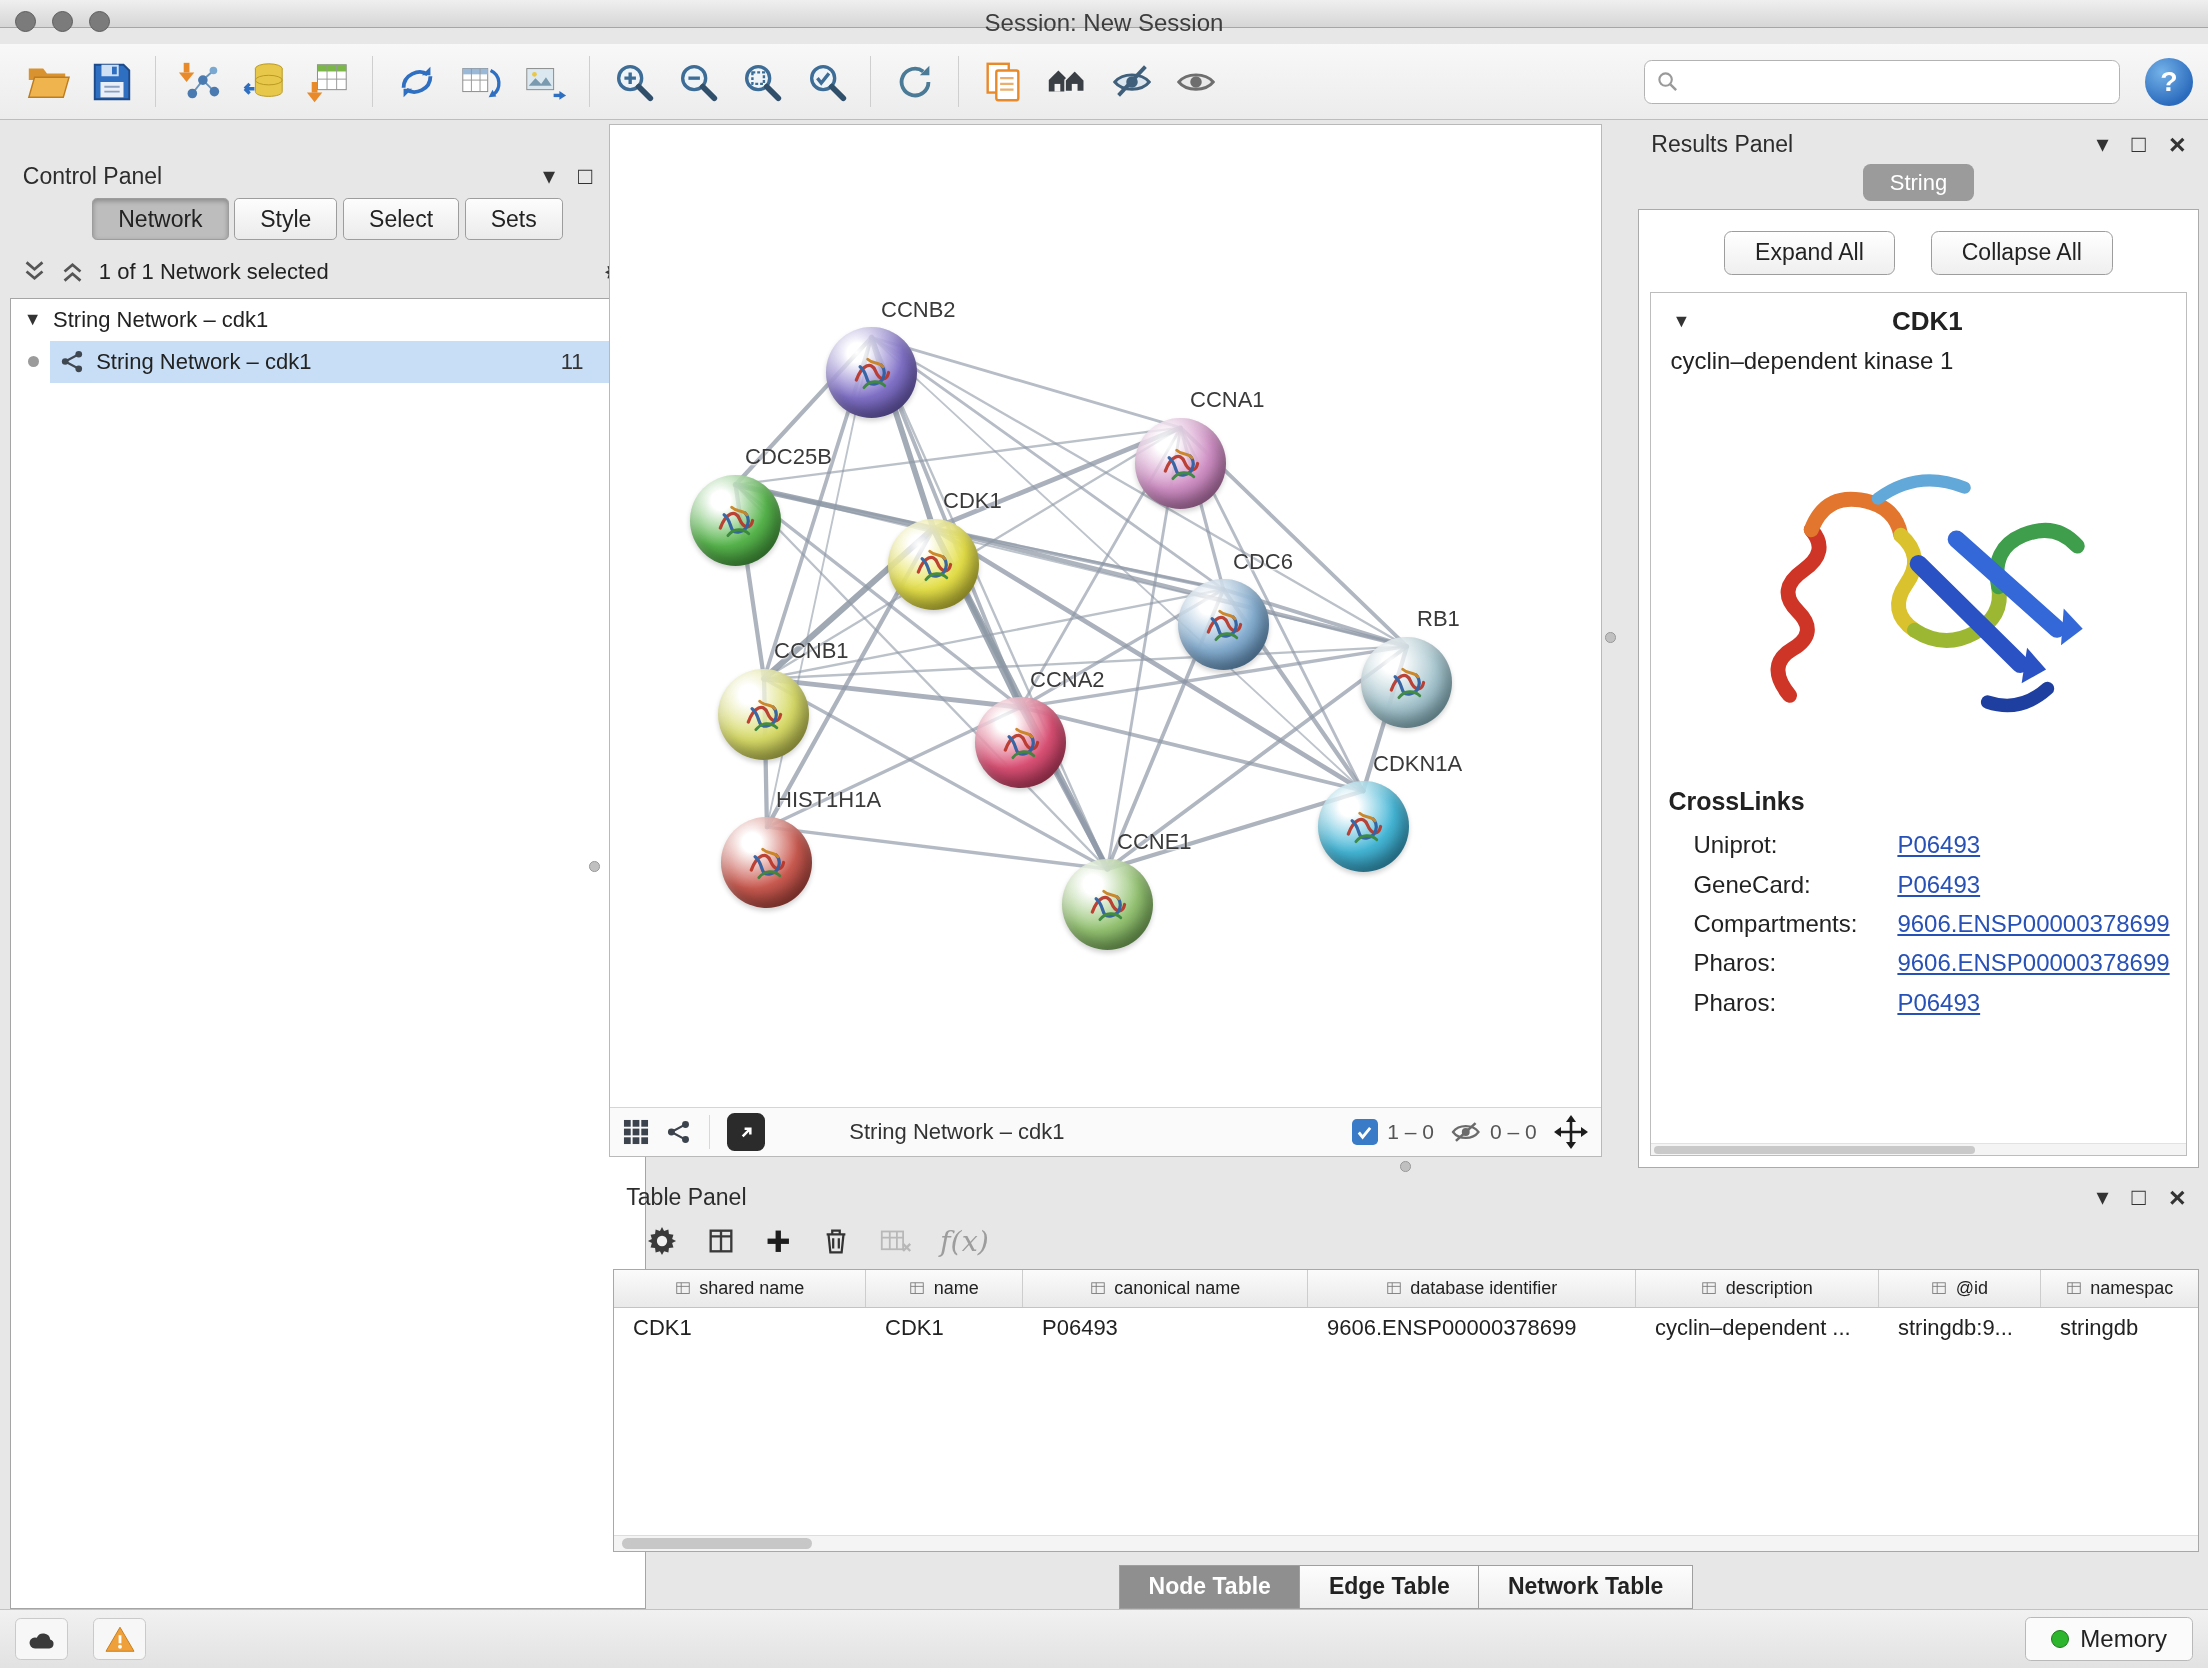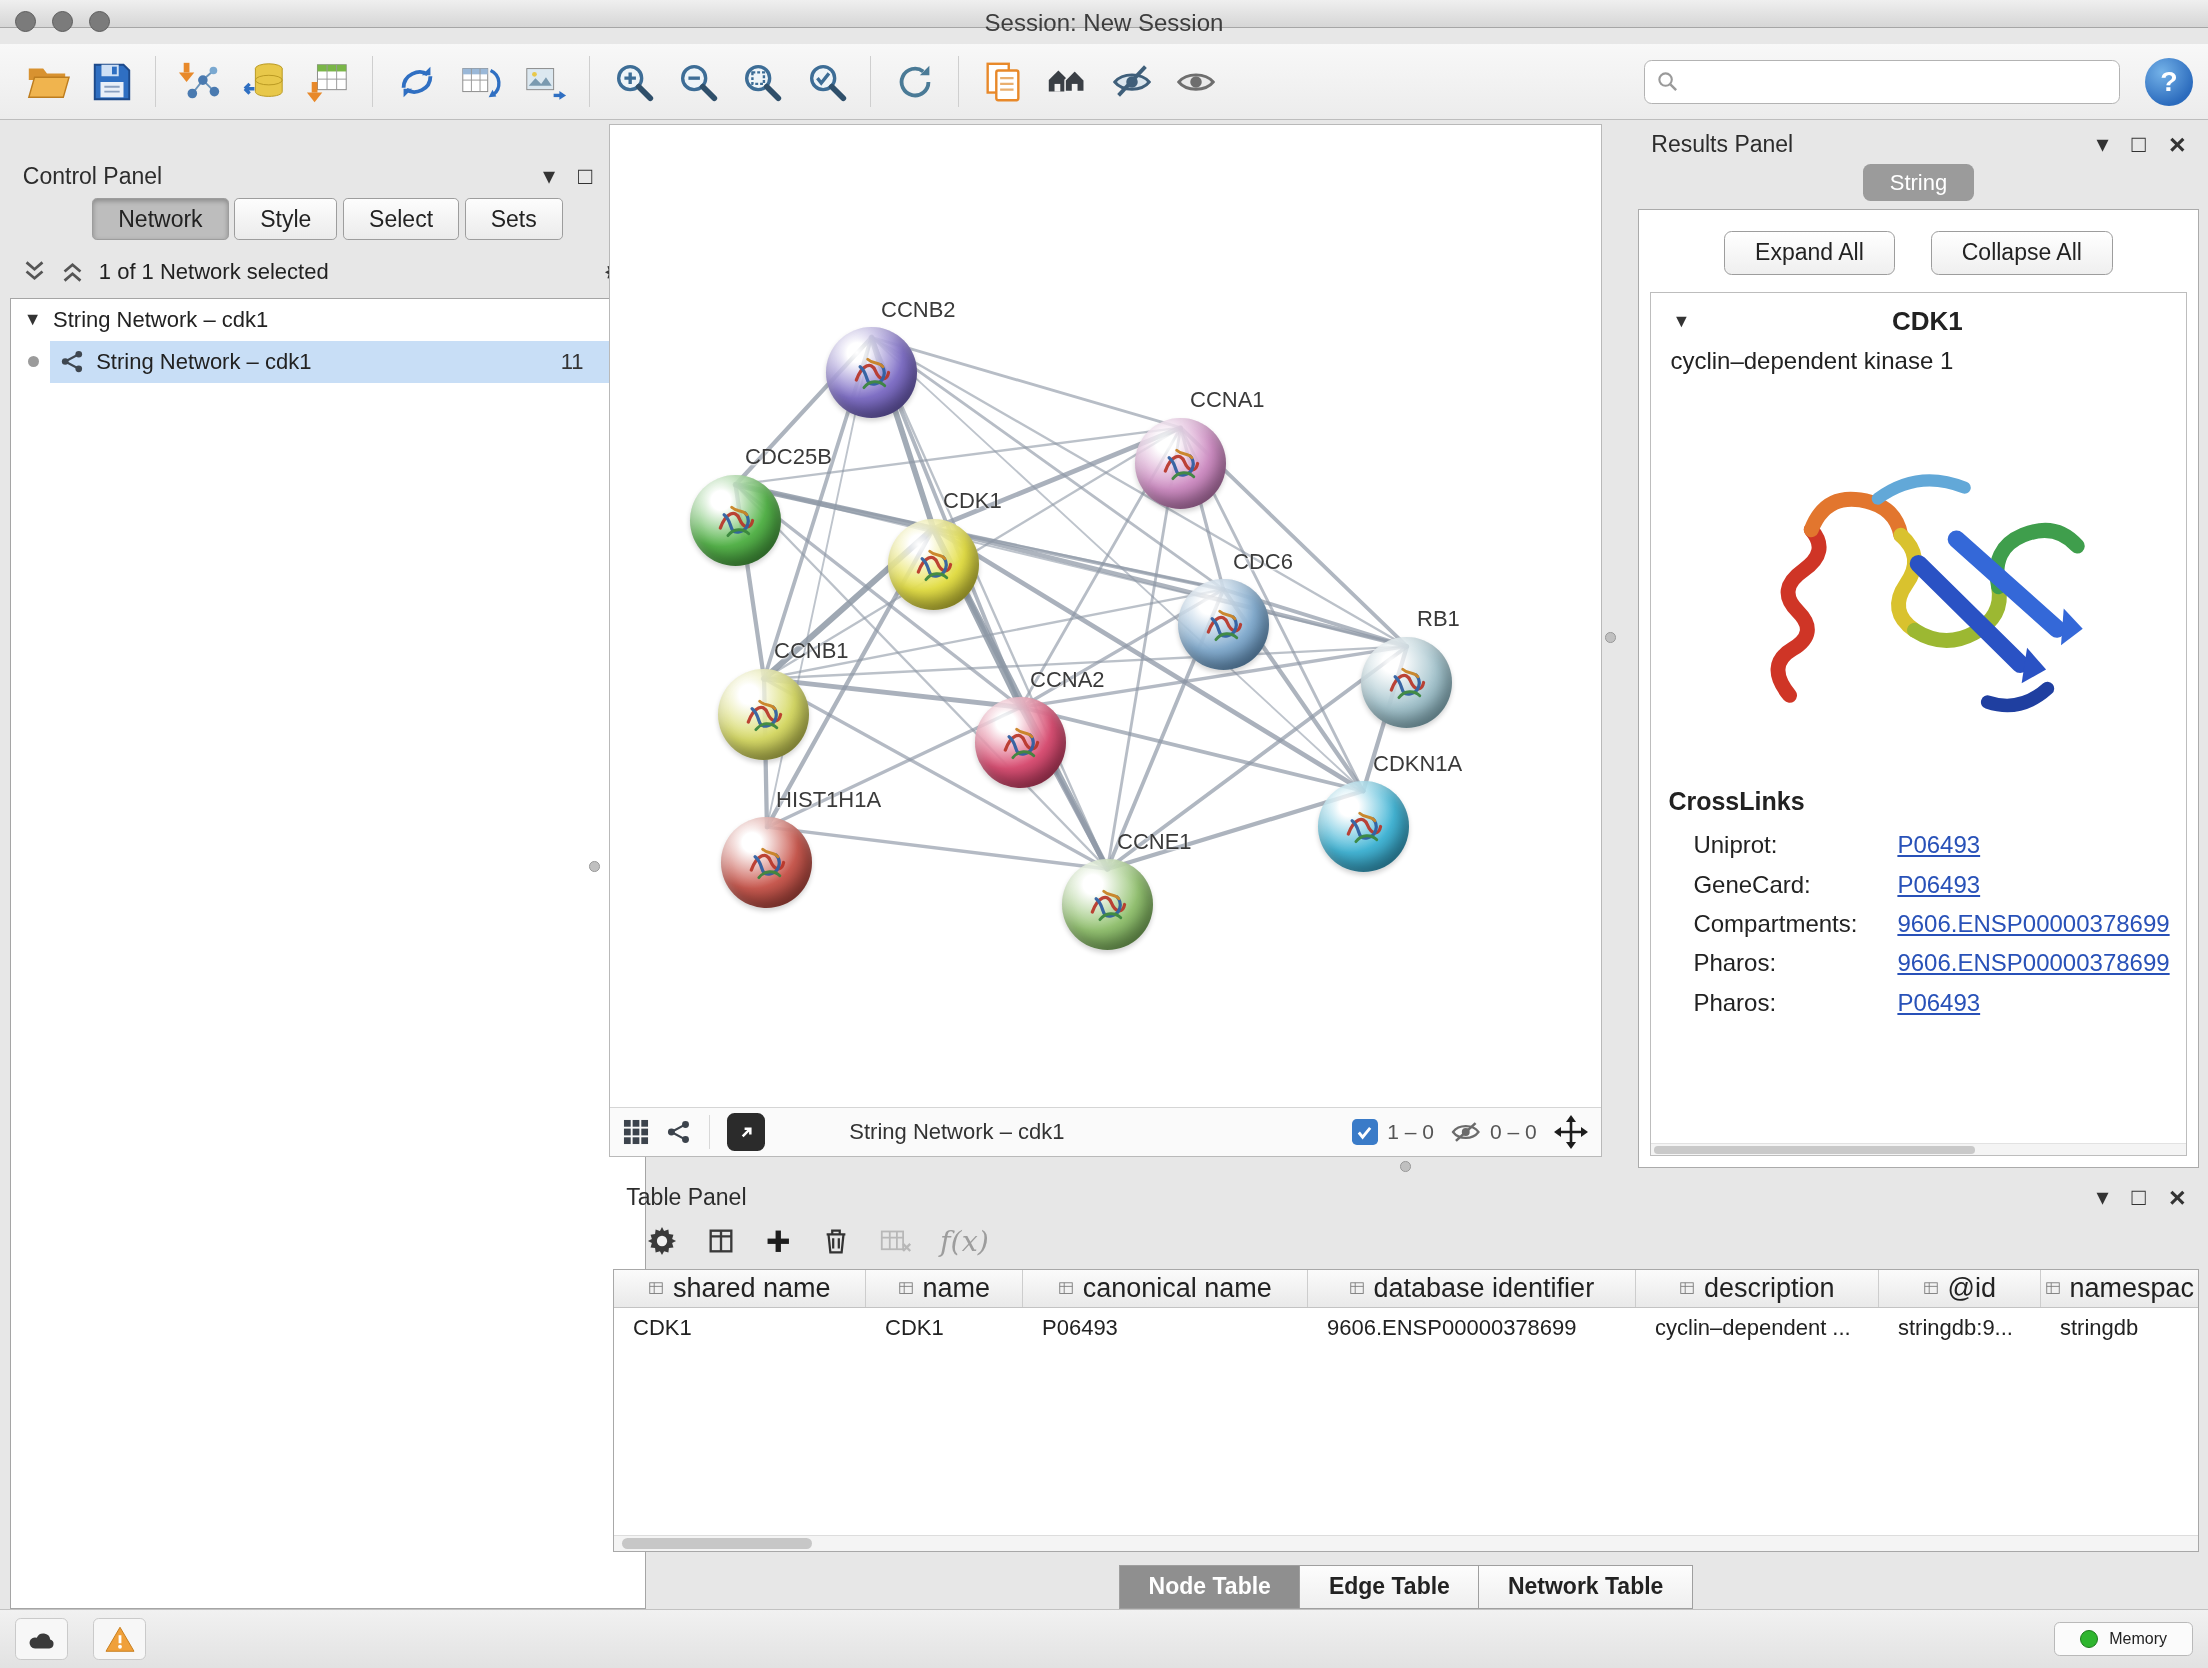--- a/index.html
+++ b/index.html
@@ -75,36 +75,36 @@
 .rp-hscroll{margin-top:auto;height:11.4px;background:#f4f4f4;border-top:1px solid #e2e2e2;position:relative;}
 .rp-hscroll .thumb{position:absolute;left:2.9px;top:1.9px;height:7.6px;width:60%;background:#c9c9c9;border-radius:3.8px;}
 
 
 .table-panel{position:absolute;left:613px;top:1177px;width:1586px;height:432px;display:flex;flex-direction:column;}
 .tp-toolbar{display:flex;align-items:center;gap:28.5px;padding:7.6px 9.5px 11.4px 34px;}
 .tp-toolbar svg{display:block;}
 .fx{font-family:"DejaVu Serif",serif;font-style:italic;color:#9d9d9d;font-size:28.5px;}
 .tp-box{flex:1;background:#fff;border:1px solid #a8a8a8;display:flex;flex-direction:column;overflow:hidden;}
 .tp-header{display:flex;background:linear-gradient(#fbfbfb,#e9e9e9);border-bottom:1px solid #c3c3c3;height:38px;flex:0 0 38px;}
-.tp-col{display:flex;align-items:center;justify-content:center;gap:8.6px;font-size:27px;border-right:1px solid #cdcdcd;overflow:hidden;white-space:nowrap;}
+.tp-col{display:flex;align-items:center;justify-content:center;gap:8.6px;font-size:18px;border-right:1px solid #cdcdcd;overflow:hidden;white-space:nowrap;}
 .tp-rowline{display:flex;height:40px;align-items:center;font-size:22px;flex:0 0 40px;}
 .tp-cell{padding-left:19px;overflow:hidden;white-space:nowrap;}
 .w0{width:252px;}.w1{width:157px;}.w2{width:285px;}.w3{width:328px;}.w4{width:243px;}.w5{width:162px;}.w6{flex:1;border-right:none;}
 .tp-body{flex:1;}
 .tp-hscroll{height:16px;border-top:1px solid #ddd;background:#f4f4f4;position:relative;flex:0 0 16px;}
 .tp-hscroll .thumb{position:absolute;top:2.9px;left:7.6px;width:190px;height:10.5px;background:#c7c7c7;border-radius:5.7px;}
 .tp-tabs{display:flex;justify-content:center;margin-top:13.3px;font-weight:bold;}
 .tp-tab{font-size:23px;padding:7.6px 28.5px;border:1px solid #9f9f9f;background:linear-gradient(#fdfdfd,#efefef);}
 .tp-tab.sel{background:#8f8f8f;color:#fff;}
 .tp-tab+.tp-tab{border-left:none;}
 
 
 .statusbar{position:absolute;left:0;right:0;bottom:0;height:59px;background:linear-gradient(#f1f1f1,#e2e2e2);border-top:1px solid #c2c2c2;display:flex;align-items:center;padding:0 15px;gap:25px;}
 .sb-btn{width:53px;height:42px;display:flex;align-items:center;justify-content:center;border:1px solid #cacaca;border-radius:5.7px;background:#f7f7f7;}
-.memory-btn{margin-left:auto;display:flex;align-items:center;gap:11.4px;border:1px solid #b9b9b9;border-radius:5.7px;background:#fbfbfb;padding:6.7px 25px;font-size:16px;}
+.memory-btn{margin-left:auto;display:flex;align-items:center;gap:11.4px;border:1px solid #b9b9b9;border-radius:5.7px;background:#fbfbfb;padding:6.7px 25px;font-size:24px;}
 .gdot{width:18px;height:18px;border-radius:50%;background:#2eb52e;border:1px solid #1d7a1d;}
 
 
 .split-dot{position:absolute;width:10.5px;height:10.5px;border-radius:50%;background:#c0c0c0;border:1px solid #9a9a9a;}
 </style>
 </head>
 <body>
 
 <div class="titlebar">
   <div class="traffic">

